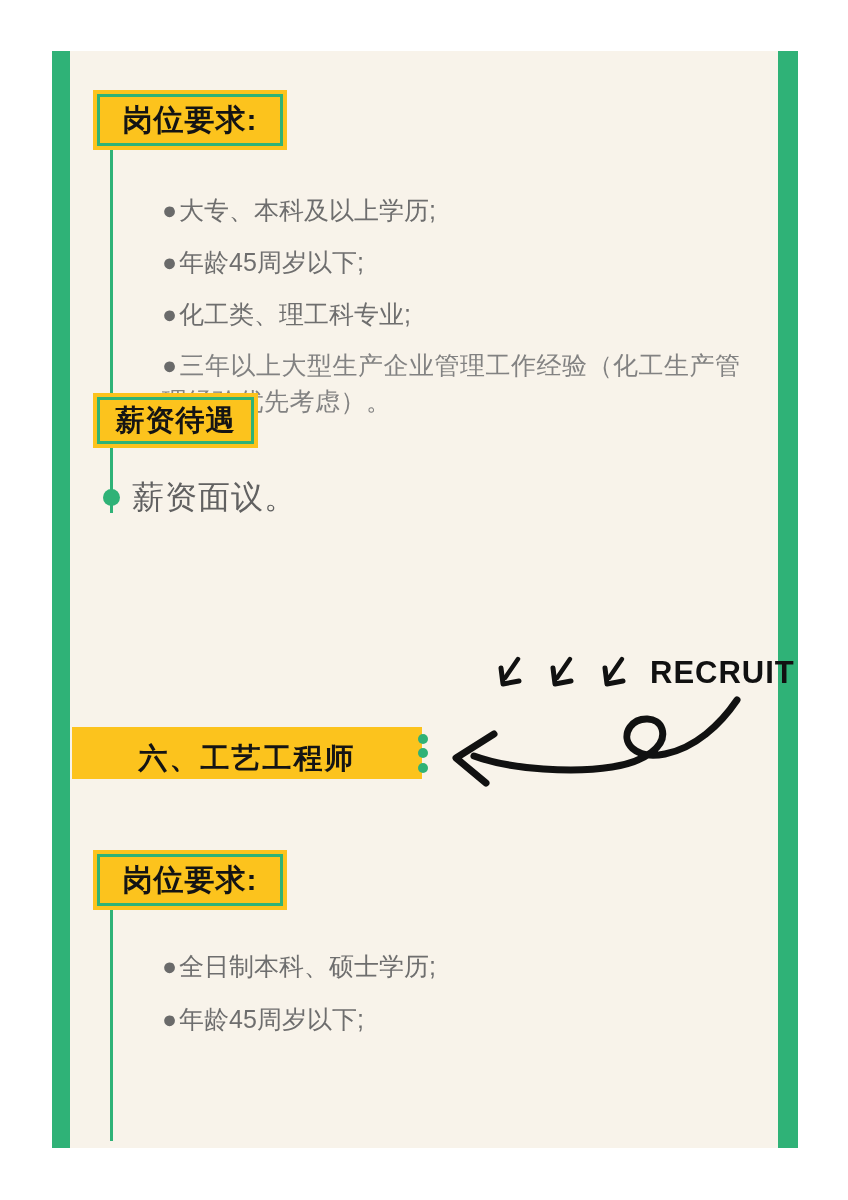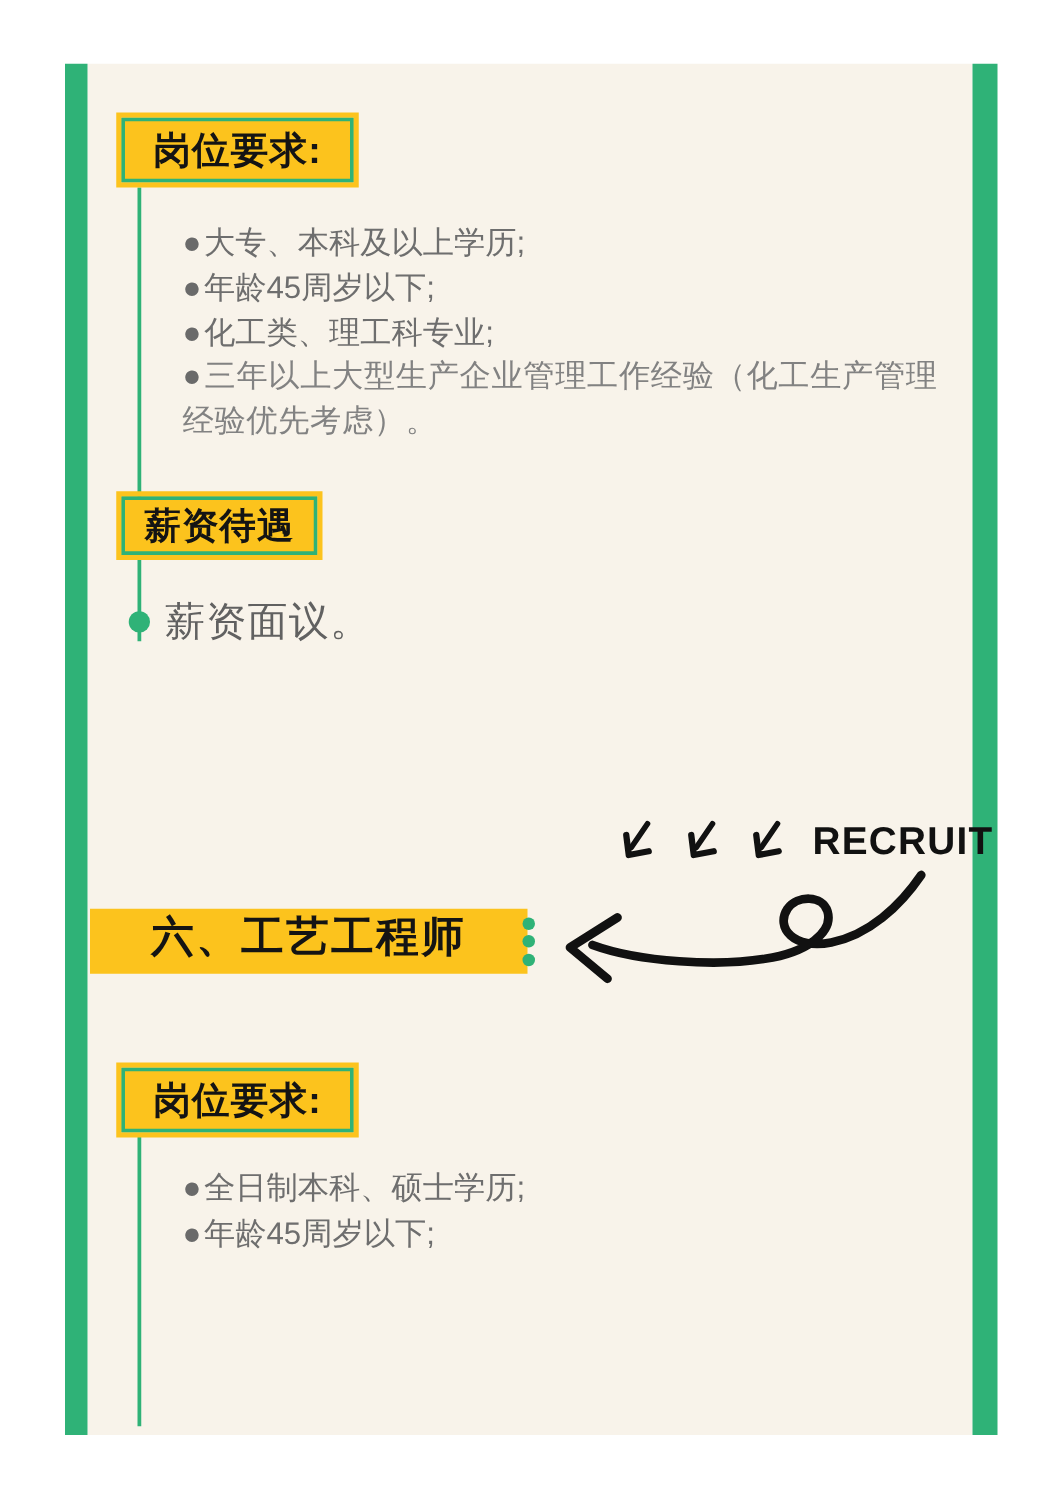--- a/index.html
+++ b/index.html
@@ -42,21 +42,21 @@
   .tag-1{left:97px;top:94px;width:186px;height:52px;font-size:30px;}
   .tag-2{left:97px;top:397px;width:157px;height:47px;font-size:29px;}
   .tag-3{left:97px;top:854px;width:186px;height:52px;font-size:30px;}
 
   .blist{
     position:absolute;left:146px;width:612px;
     color:var(--gray);
     font-size:25px;
     z-index:2;
   }
-  .blist p{margin:0;}
+  .blist p{margin:16px;}
   .blist-1{top:176px;}
   .blist-1 p{line-height:36px;}
   .blist-2{top:932px;}
   .blist-2 p{line-height:37px;}
   .blist .mk{margin-right:2px;color:#6a6a6a;}
   .blist p.serif{
     font-family:"Liberation Serif", serif;
     color:#828282;
     letter-spacing:0.5px;
   }
@@ -78,22 +78,22 @@
   .recruit .arrow-sm{display:block;}
   .recruit .label{
     color:#111;font-weight:bold;font-size:31px;letter-spacing:1px;
   }
 
   .swoosh{position:absolute;left:440px;top:628px;z-index:2;}
 
   .banner{
     position:absolute;left:72px;top:727px;width:350px;height:52px;
     background:var(--yellow);z-index:2;
-    display:flex;align-items:flex-start;justify-content:center;
-    color:var(--ink);font-weight:bold;font-size:34px;letter-spacing:2px;
+    display:flex;align-items:flex-end;justify-content:center;
+    color:var(--ink);font-weight:bold;font-size:29px;letter-spacing:2px;
   }
   .bdot{
     position:absolute;width:10px;height:10px;border-radius:50%;
     background:var(--green);left:418px;z-index:3;
   }
   .bdot-1{top:734px;}
   .bdot-2{top:748px;}
   .bdot-3{top:763px;}
 </style>
 </head>

